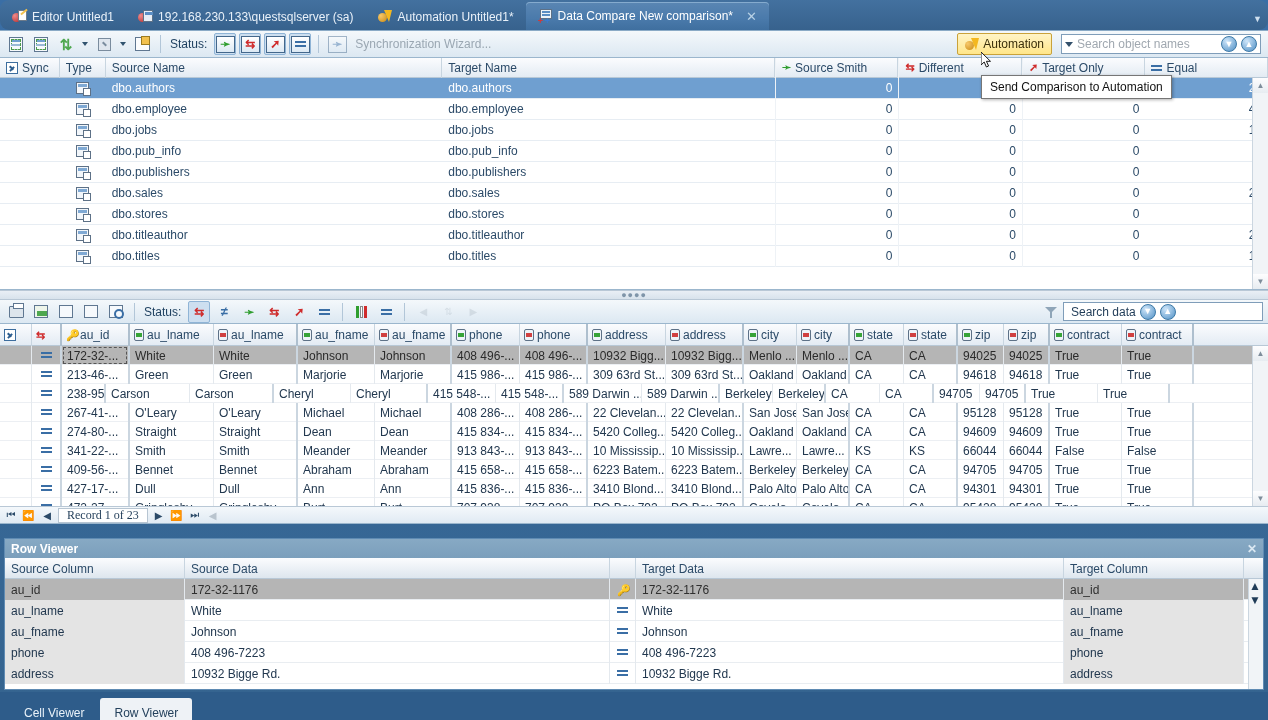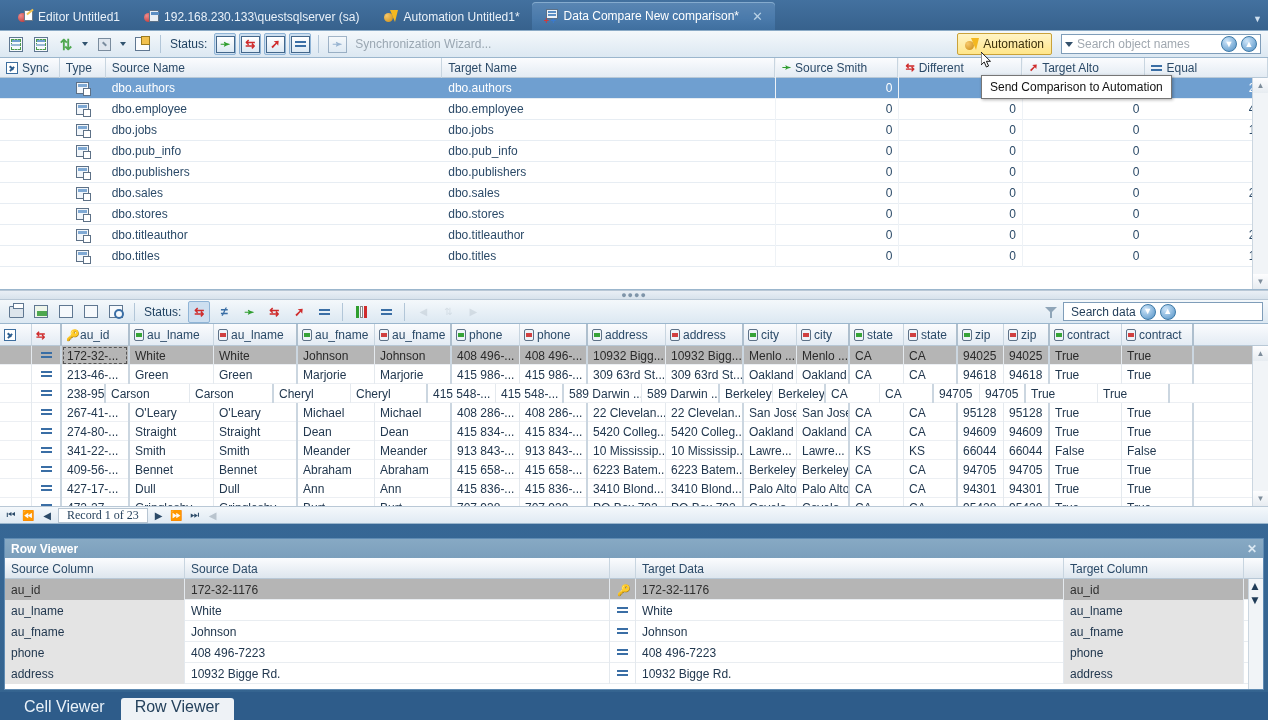--- a/index.html
+++ b/index.html
@@ -17,22 +17,23 @@
     position: relative;
     background: linear-gradient(180deg,#3a6ea5 0%, #35648f 100%);
   }
 
   
   .tabstrip {
     height: 30px;
     display: flex;
     align-items: flex-end;
     background: linear-gradient(180deg,#43719f 0%,#37628d 100%);
-    padding-left: 6px;
+    padding-left: 0;
     position: relative;
+    border-radius: 9px;
   }
   .tab {
     height: 26px;
     display: flex; align-items: center; gap: 5px;
     padding: 0 12px;
     color: #e9f1f9;
     font-size: 12px;
     white-space: nowrap;
     cursor: default;
   }
@@ -247,21 +248,21 @@
   .rvrow.sel{background:#b5b5b5;color:#2f2f2f;}
   .rvc{height:21px;display:flex;align-items:center;padding:0 6px;border-right:1px solid #e4e9ee;white-space:nowrap;overflow:hidden;}
   .rvc.col{background:#e4e4e4;}
   .rvrow.sel .rvc.col{background:#b5b5b5;}
   .rvc.mark{justify-content:center;}
   .rvsb{position:absolute;right:0;top:40px;bottom:0;width:15px;background:#f1f4f7;border-left:1px solid #cbd6e0;}
 
   
   .bottabs{position:absolute;left:0;right:0;bottom:0;height:28px;
       background:#2e5c8a;display:flex;align-items:flex-end;padding-left:10px;gap:2px;}
-  .btab{height:22px;padding:0 14px;display:flex;align-items:flex-start;font-size:16px;color:#eaf2f9;}
+  .btab{height:22px;padding:0 14px;display:flex;align-items:flex-end;font-size:12px;color:#eaf2f9;}
   .btab.active{background:#eef2f6;color:#24415c;border-top-left-radius:3px;border-top-right-radius:3px;}
 </style>
 </head>
 <body>
 
 <div class="app">
 
   <div class="tabstrip">
     <div class="tab">
       <span class="ico ico-editor">
@@ -392,21 +393,21 @@
       <div class="hc c-n">
         <span class="arr green" style="font-size:11px">➛</span>
         <span>Source Smith</span>
       </div>
       <div class="hc c-n">
         <span class="arr red" style="font-size:11px">⇆</span>
         <span>Different</span>
       </div>
       <div class="hc c-n">
         <span class="arr red" style="font-size:11px">➚</span>
-        <span>Target Alto</span>
+        <span>Target Only</span>
       </div>
       <div class="hc c-n2">
         <span class="eqlines">
             <i></i>
             <i></i>
           </span>
         <span>Equal</span>
       </div>
     </div>
 

